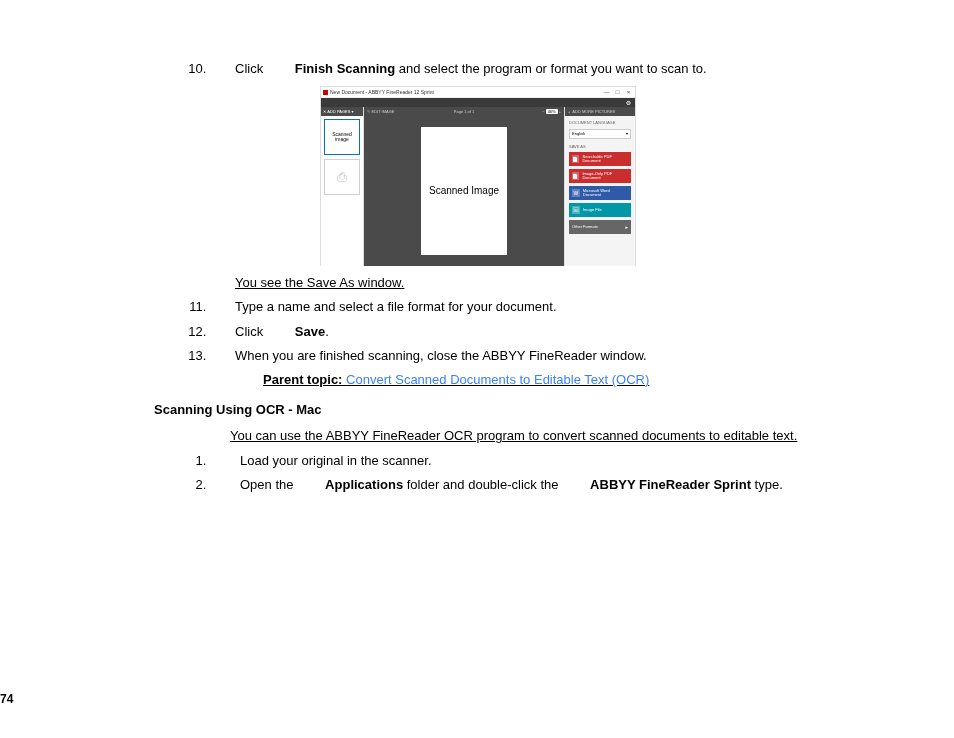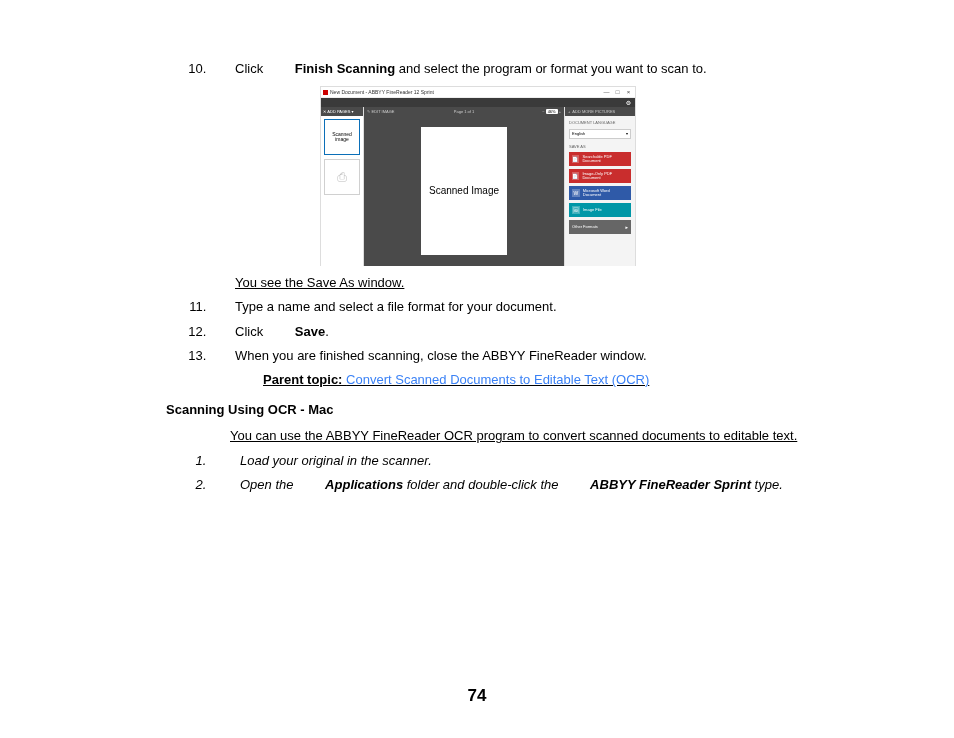--- a/index.html
+++ b/index.html
@@ -26,47 +26,45 @@
     margin: 0;
   }
   ol.main-list > li {
     padding-left: 25px;
     margin-bottom: 6px;
   }
   ol.sub-list {
     list-style: decimal;
     padding-left: 60px;
     margin: 4px 0 0 0;
-    font-style: italic;
   }
   ol.sub-list > li {
     padding-left: 30px;
     margin-bottom: 6px;
   }
   .para {
     margin: 6px 0;
     text-decoration: underline;
   }
   .indented {
     margin-left: 85px;
   }
   .bold { font-weight: bold; margin-left: 28px; }
   .link { color: #3b82f6; }
   .section-heading {
     font-weight: bold;
-    margin: 12px 0 8px 16px;
+    margin: 12px 0 8px 4px;
   }
   .page-num {
     position: absolute;
     bottom: 30px;
     left: 0;
     width: 954px;
-    text-align: center;
     font-weight: bold;
-    font-size: 17px;
+    font-size: 12px;
   }
 
   
   .figure {
     margin: 8px 0 8px 85px;
     width: 316px;
     height: 180px;
     border: 1px solid #ddd;
     background: #fff;
     box-sizing: border-box;

